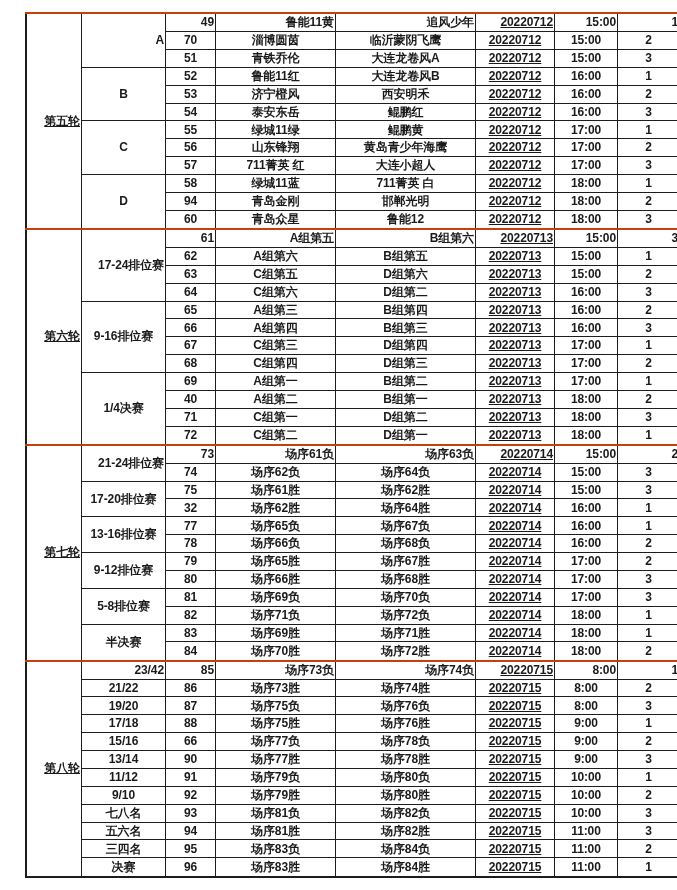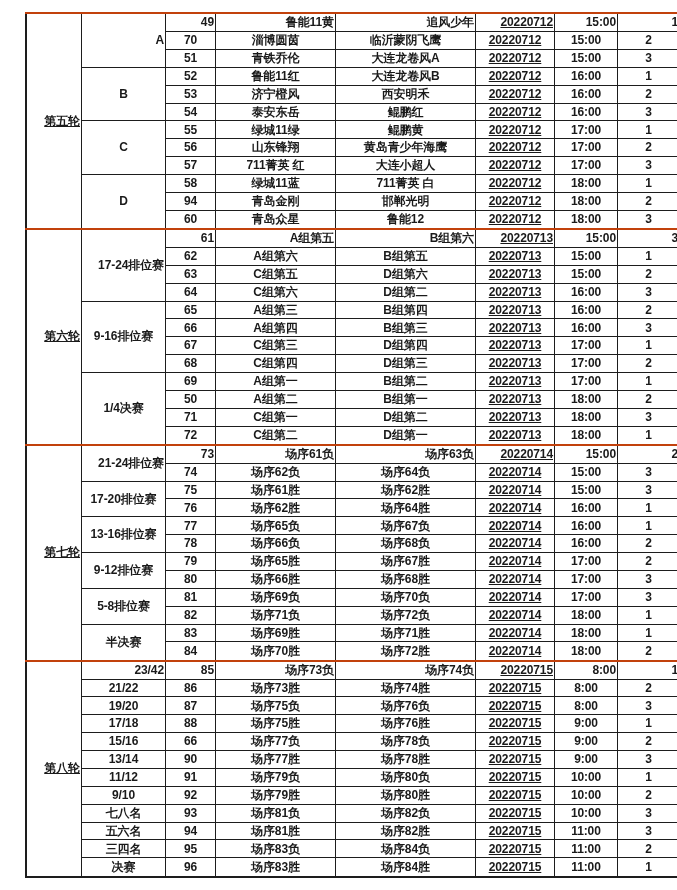--- a/index.html
+++ b/index.html
@@ -241,21 +241,21 @@
         <tr>
           <td class="c-group" rowspan="4">1/4决赛</td>
           <td class="c-no">69</td>
           <td class="c-teamA">A组第一</td>
           <td class="c-teamB">B组第二</td>
           <td class="c-date">20220713</td>
           <td class="c-time">17:00</td>
           <td class="c-field">1</td>
         </tr>
         <tr>
-          <td class="c-no">50</td>
+          <td class="c-no">40</td>
           <td class="c-teamA">A组第二</td>
           <td class="c-teamB">B组第一</td>
           <td class="c-date">20220713</td>
           <td class="c-time">18:00</td>
           <td class="c-field">2</td>
         </tr>
         <tr>
           <td class="c-no">71</td>
           <td class="c-teamA">C组第一</td>
           <td class="c-teamB">D组第二</td>
@@ -292,21 +292,21 @@
         <tr>
           <td class="c-group group-end" rowspan="2">17-20排位赛</td>
           <td class="c-no">75</td>
           <td class="c-teamA">场序61胜</td>
           <td class="c-teamB">场序62胜</td>
           <td class="c-date">20220714</td>
           <td class="c-time">15:00</td>
           <td class="c-field">3</td>
         </tr>
         <tr>
-          <td class="c-no">76</td>
+          <td class="c-no">32</td>
           <td class="c-teamA">场序62胜</td>
           <td class="c-teamB">场序64胜</td>
           <td class="c-date">20220714</td>
           <td class="c-time">16:00</td>
           <td class="c-field">1</td>
         </tr>
         <tr>
           <td class="c-group group-end" rowspan="2">13-16排位赛</td>
           <td class="c-no">77</td>
           <td class="c-teamA">场序65负</td>

